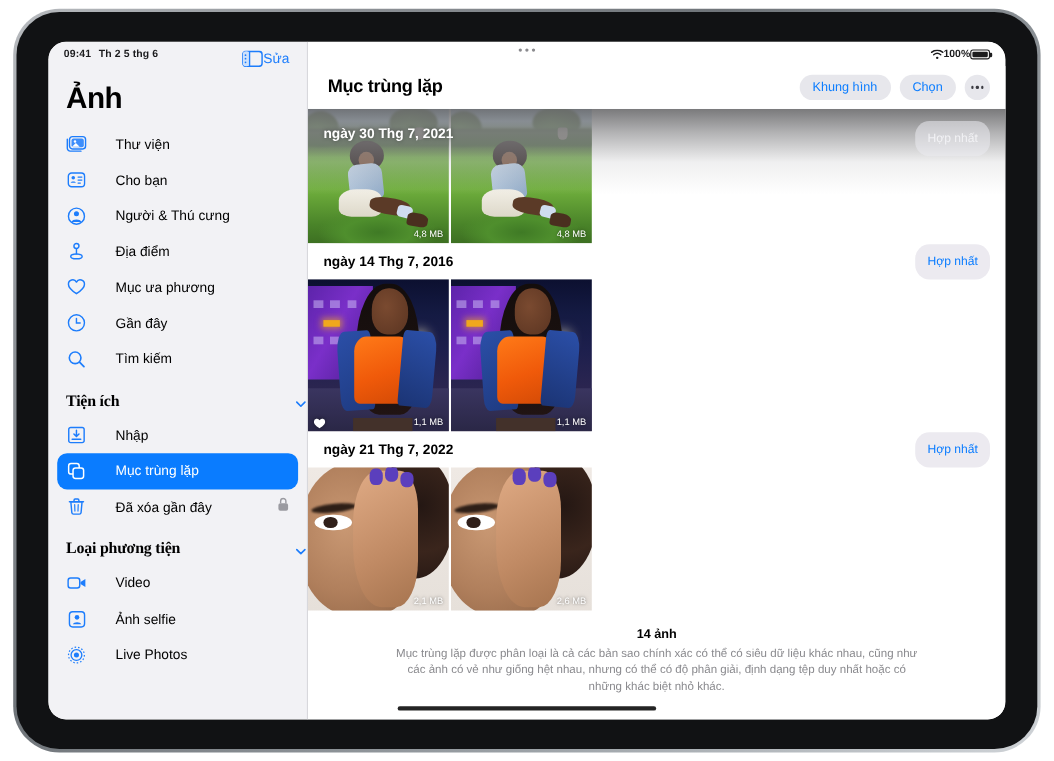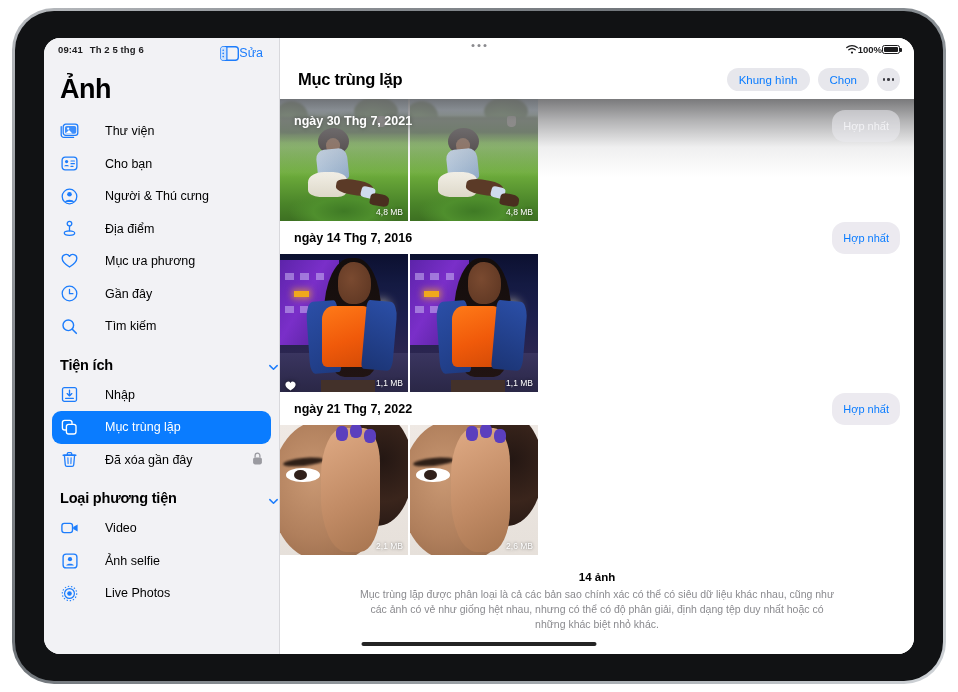--- a/index.html
+++ b/index.html
@@ -97,20 +97,21 @@
   .nav-item.selected { background: #0a7cff; }
   .nav-item.selected .nav-label { color: #fff; }
   .nav-icon { width: 19px; height: 19px; flex: 0 0 19px; display:flex; align-items:center; justify-content:center;}
   .nav-label {
     font-size: 12.5px; color: #000; white-space: nowrap;
   }
   .nav-trailing { margin-left: auto; }
   .section-header {
     display:flex; align-items:center; justify-content:space-between;
     padding: 14px 0 6px 16px;
+    font-family: Liberation Serif, serif;
   }
   .section-title { font-size: 14.5px; font-weight: bold; color:#000; letter-spacing:-.2px;}
   .chev { width: 11px; height: 11px; }
 
   
   #content {
     position: absolute; left: 236px; top: 0;
     width: 634px; height: 100%;
     background: #ffffff;
     overflow: hidden;

